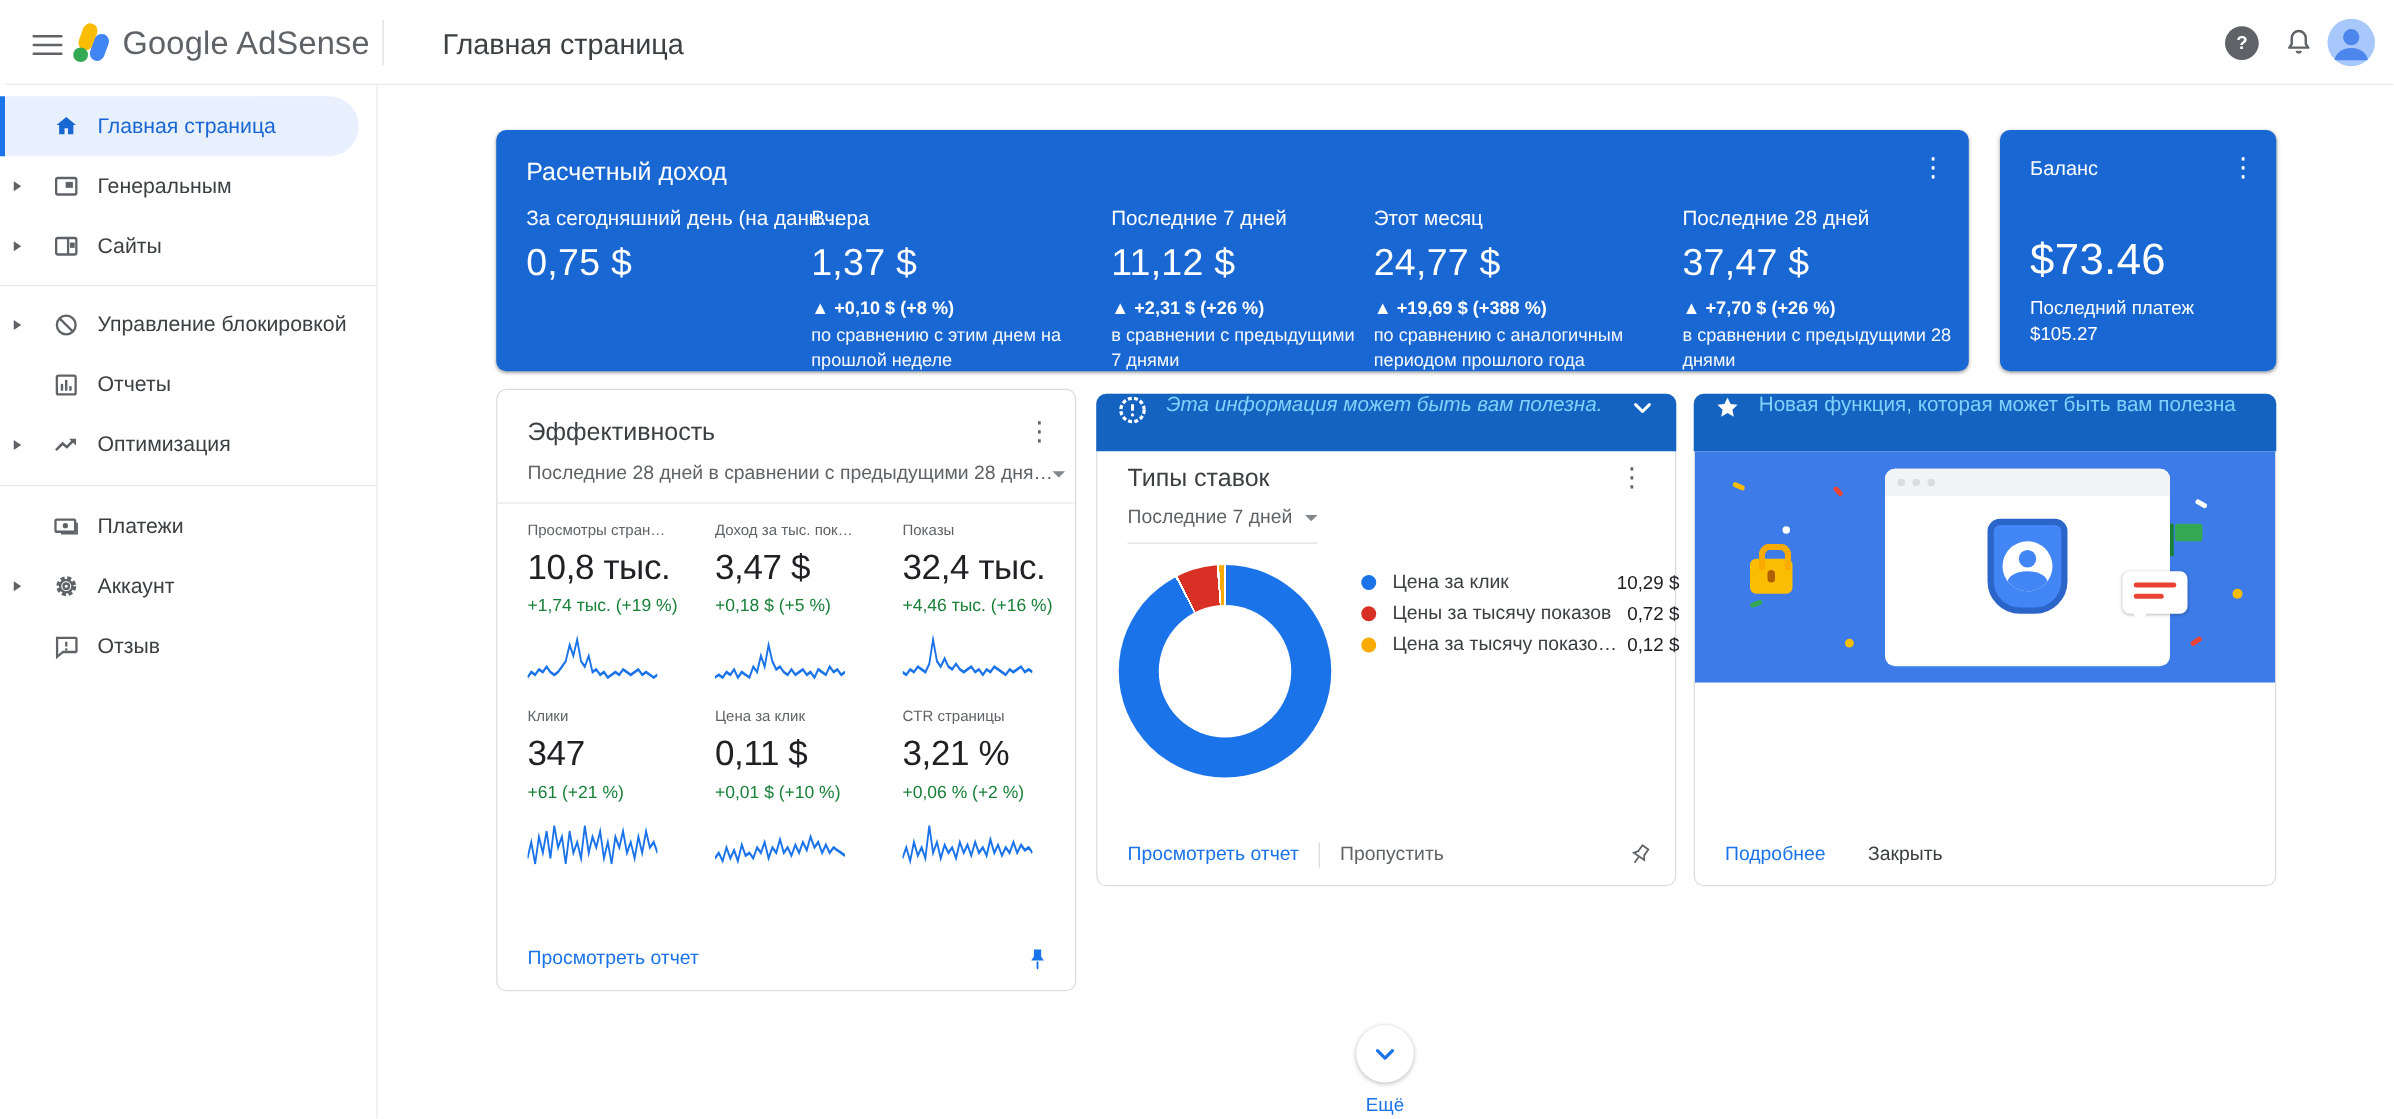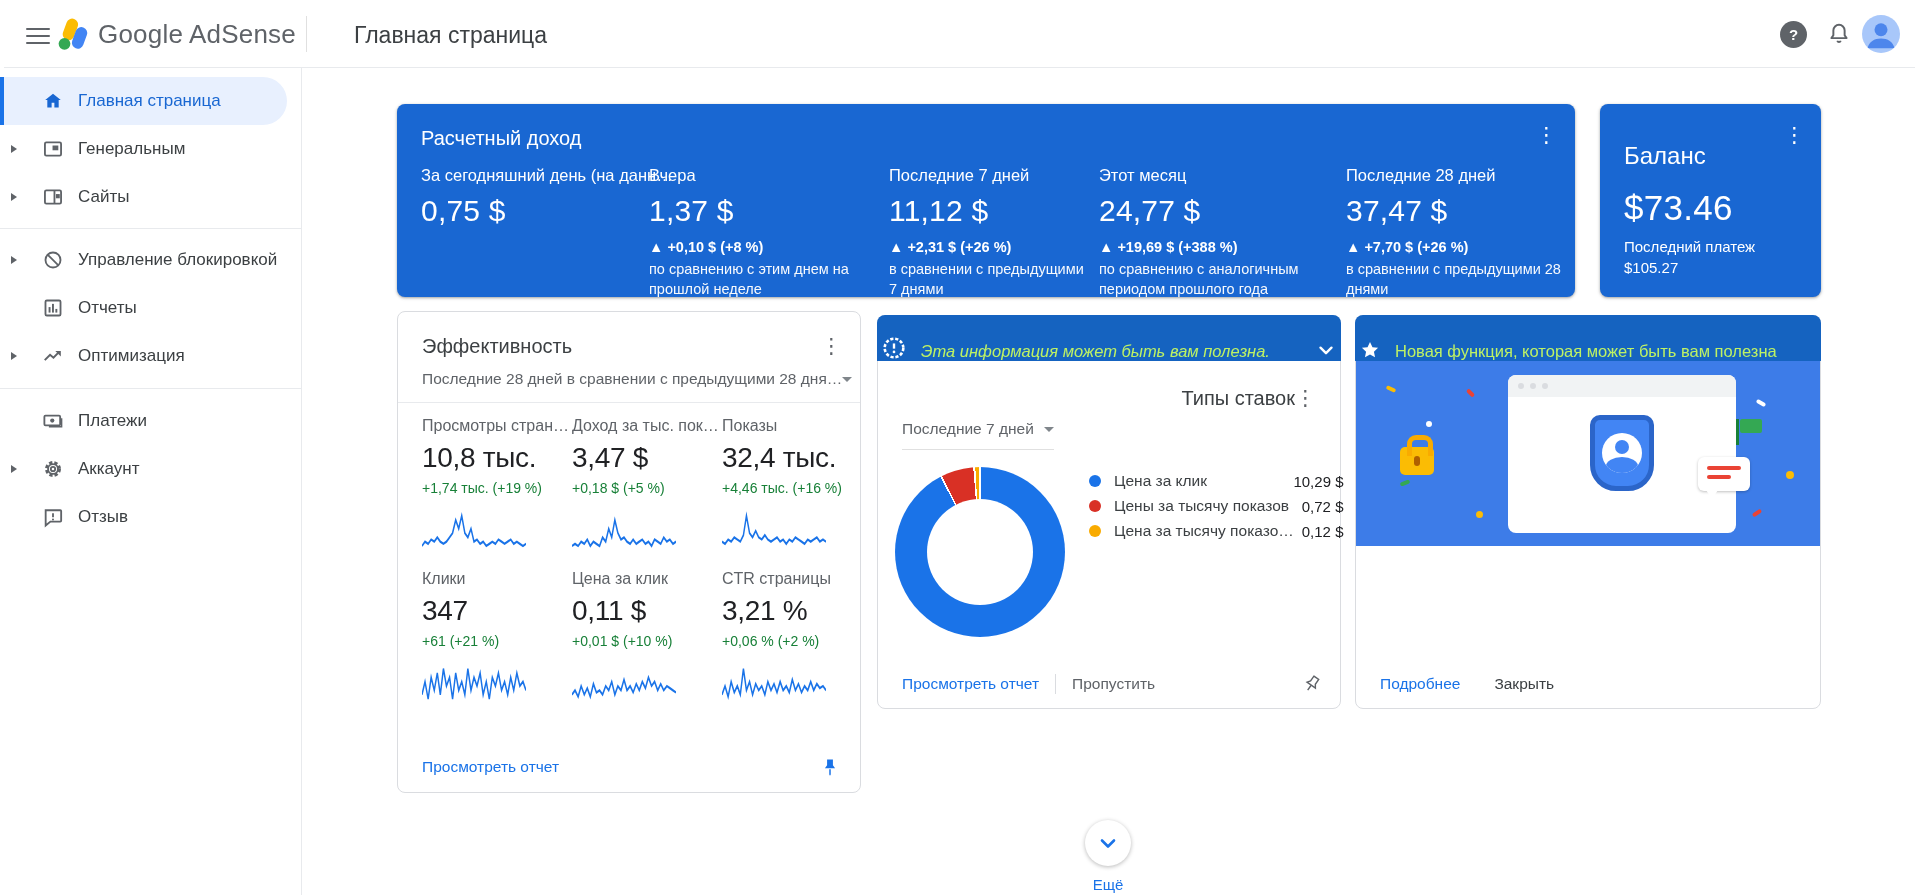--- a/index.html
+++ b/index.html
@@ -53,53 +53,53 @@
   .e-col .e-delta { font-size:14.5px; font-weight:600; margin-bottom:5px; }
   .e-col .e-note { font-size:14.5px; line-height:1.35; opacity:.96; }
   .e-c0 { left:24px;  width:215px; }
   .e-c1 { left:252px; width:228px; }
   .e-c2 { left:492px; width:200px; }
   .e-c3 { left:702px; width:238px; }
   .e-c4 { left:949px; width:215px; }
 
   
   .balance { left:1298px; top:36px; width:221px; height:193px; }
-  .balance-title { position:absolute; left:24px; top:38px; font-size:24px; }
+  .balance-title { position:absolute; left:24px; top:23px; font-size:16px; }
   .balance-menu { position:absolute; right:16px; top:20px; }
   .balance-value { position:absolute; left:24px; top:84px; font-size:35px; font-weight:500; letter-spacing:.3px; }
   .balance-note { position:absolute; left:24px; top:132px; font-size:15px; line-height:1.4; }
 
   
   .perf { left:95px; top:243px; width:464px; height:482px; }
   .perf-head { padding:23px 18px 0 24px; display:flex; justify-content:space-between; align-items:flex-start; }
   .perf-title { font-size:20px; color:#3c4043; }
   .perf-sub { display:flex; justify-content:space-between; align-items:center; padding:12px 18px 14px 24px;
     border-bottom:1px solid #e8eaed; }
   .perf-sub-text { font-size:15.5px; color:#5f6368; white-space:nowrap; }
   .caret { width:0; height:0; border-left:5px solid transparent; border-right:5px solid transparent;
     border-top:5.5px solid #80868b; cursor:pointer; }
   .metrics-grid { display:grid; grid-template-columns:150px 150px 116px; padding:14px 0 0 24px; }
-  .metric .m-label { font-size:16px; color:#5f6368; white-space:nowrap; overflow:hidden; margin-bottom:7px; }
+  .metric .m-label { font-size:12px; color:#5f6368; white-space:nowrap; overflow:hidden; margin-bottom:7px; }
   .metric .m-value { font-size:28px; color:#202124; letter-spacing:-.3px; margin-bottom:6px; white-space:nowrap; }
   .metric .m-delta { font-size:14px; color:#188038; white-space:nowrap; }
   .spark-row { display:grid; grid-template-columns:150px 150px 116px; padding:12px 0 2px 24px; }
   .spark-row svg { width:104px; height:50px; }
   .perf-footer { position:absolute; left:24px; right:20px; bottom:14px; display:flex;
     justify-content:space-between; align-items:center; }
   .link-btn { font-size:15.5px; color:#1a73e8; font-weight:500; cursor:pointer; }
   .text-btn-gray { font-size:15.5px; color:#3c4043; font-weight:500; cursor:pointer; }
 
   
   .bets { left:575px; top:247px; width:464px; height:394px; }
   .card-banner { position:absolute; left:-1px; top:-1px; right:-1px; height:46px; background:#1563c0;
-    border-radius:8px 8px 0 0; display:flex; align-items:flex-end; padding:0 4px; color:#bef264; }
+    border-radius:8px 8px 0 0; display:flex; align-items:flex-start; padding:0 16px; color:#7dd3fc; }
   .banner-text { font-size:16.5px; font-weight:500; margin-left:14px; flex:1; }
   .banner-text.italic { font-style:italic; }
   .bets-body { position:absolute; left:0; right:0; top:46px; bottom:0; padding:0 24px; }
-  .bets-title-row { display:flex; justify-content:flex-end; align-items:flex-start; margin-top:25px; }
+  .bets-title-row { display:flex; justify-content:space-between; align-items:flex-start; margin-top:10px; }
   .bets-title { font-size:20px; color:#3c4043; }
   .period-select { display:inline-flex; align-items:center; gap:10px; margin-top:10px; padding-bottom:11px;
     border-bottom:1px solid #e0e0e0; width:152px; cursor:pointer; }
   .period-text { font-size:15.5px; color:#5f6368; white-space:nowrap; }
   .chart-row { display:flex; margin-top:17px; align-items:flex-start; }
   .donut-wrap { position:relative; width:170px; height:170px; margin-left:-7px; flex:none; }
   .donut { width:170px; height:170px; border-radius:50%; }
   .donut-hole { position:absolute; left:32px; top:32px; width:106px; height:106px; border-radius:50%; background:#fff; }
   .legend { flex:1; margin-left:24px; margin-top:5px; }
   .legend-row { display:flex; align-items:center; margin-bottom:7px; }

